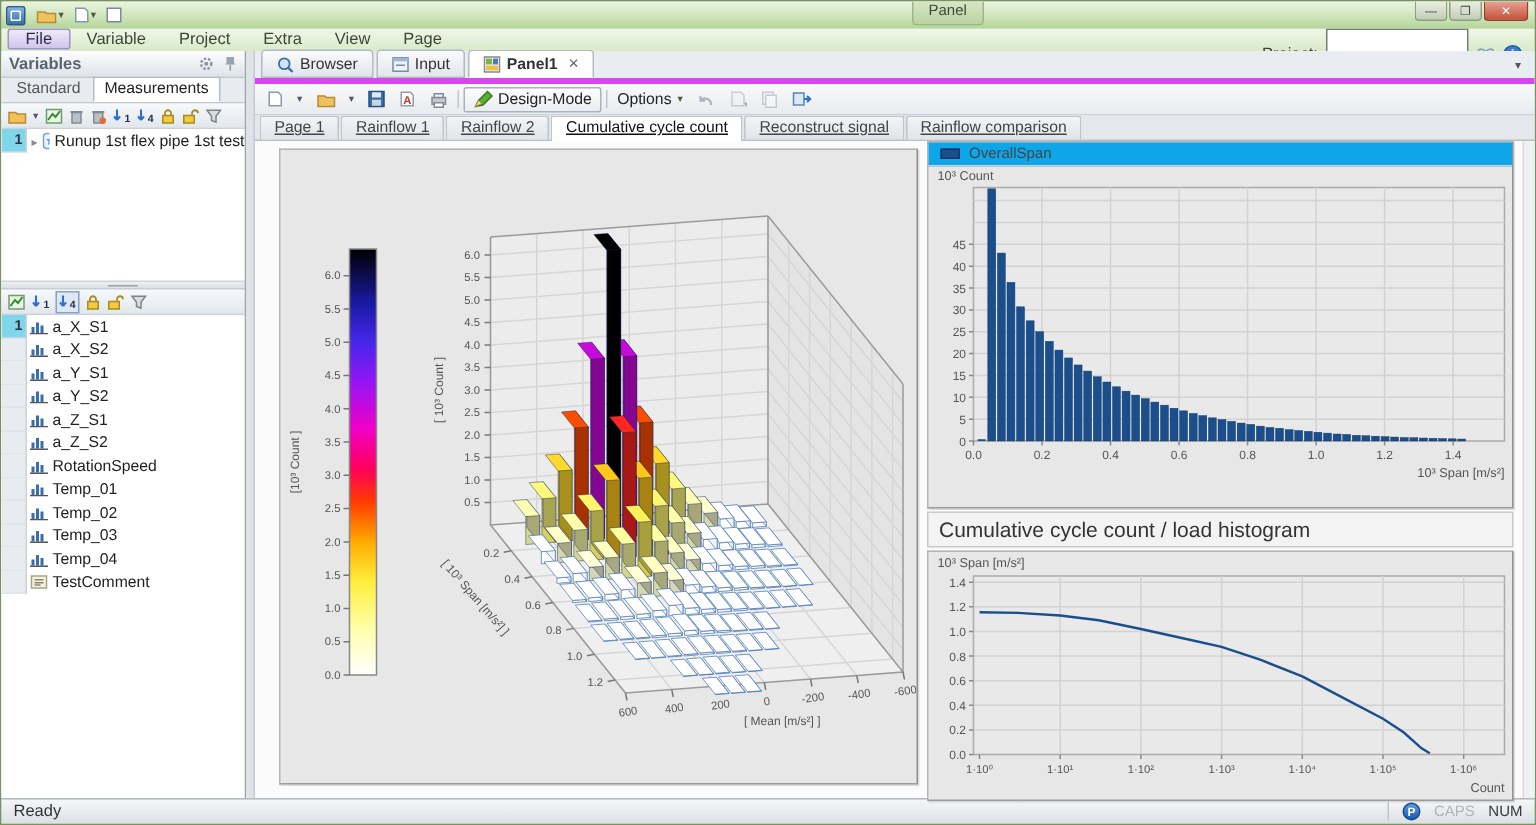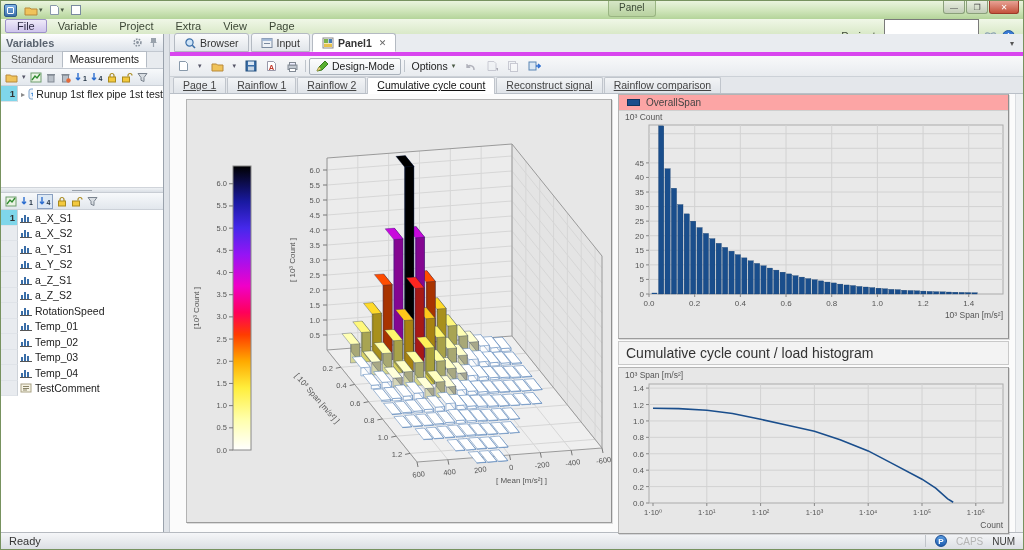--- a/index.html
+++ b/index.html
@@ -66,21 +66,21 @@
   .tbtn.dim { opacity:.45; }
   .tbtn.framed { border:1px solid #aab2bb; background:linear-gradient(180deg,#fdfdfd,#e9edf1); padding:0 6px;text-align:center; }
   .tbtn .lbl { font-size:10.5px; color:#222; }
   .page-tabs { height:17px; background:#e4e7eb; border-bottom:1px solid #b9bfc7; display:flex; align-items:flex-end; padding:0 3px; }
   .ptab { padding:1px 9px 2px; font-size:10.5px; color:#444; border:1px solid #c0c5cc; border-bottom:none; background:linear-gradient(180deg,#f2f4f6,#e0e4e9); margin-right:1px; border-radius:2px 2px 0 0;text-decoration:underline; }
   .ptab.active { background:#fff; color:#111; position:relative; top:1px; padding-bottom:3px; }
   .page { flex:1; position:relative; background:#fbfbfb; min-height:0; }
   .right-strip { position:absolute; right:0; top:0; bottom:0; width:8px; background:#eef0f2; border-left:1px solid #d9dce0; }
 
   .widget { position:absolute; background:#e7e7e7; border:1px solid #b3b3b3; border-right-color:#8f8f8f; border-bottom-color:#9c9c9c; box-shadow:1px 1px 0 rgba(0,0,0,.12); }
-  .legend-strip { height:16px; background:#fca5a5; border-bottom:1px solid #cfcfcf; display:flex; align-items:center; gap:6px; padding:0 8px; }
+  .legend-strip { height:16px; background:#0ea5e9; border-bottom:1px solid #cfcfcf; display:flex; align-items:center; gap:6px; padding:0 8px; }
   .legend-swatch { width:13px; height:7px; background:#1a4e8c; border:1px solid #0f3560; }
   .legend-label { font-size:10px; color:#444; }
   .sec-title { position:absolute; left:448px; top:247px; width:391px; height:24px; background:#f3f3f3; border:1px solid #c9c9c9; display:flex; align-items:center; padding:0 7px; font-size:14px; color:#333; }
 
   
   .statusbar { height:17px; flex:0 0 auto; background:linear-gradient(180deg,#f5f6f8,#dcdfe4); border-top:1px solid #b6bac0; display:flex; align-items:center; padding:0 8px; }
   .statusbar .ready { color:#333; }
   .status-right { margin-left:auto; display:flex; align-items:center; gap:9px; }
   .pbadge { width:12px; height:12px; border-radius:50%; background:linear-gradient(180deg,#5b9bde,#1d5cb0); color:#fff; font-size:8px; font-weight:bold; text-align:center; line-height:12px; border:1px solid #164a92;}
   .caps { color:#b4b4b4; font-size:10px; }

